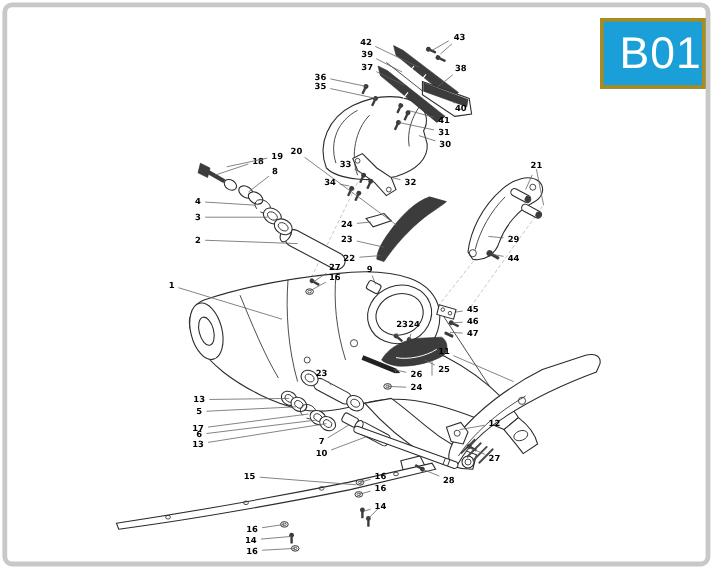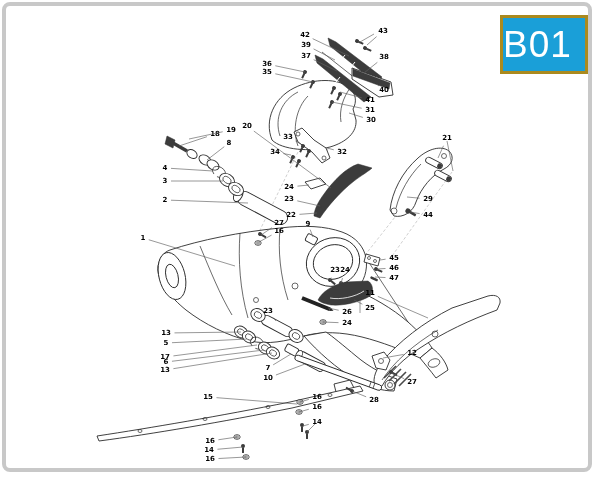--- a/index.html
+++ b/index.html
@@ -2,21 +2,21 @@
 <html><head>
 <meta charset="utf-8">
 <style>
   html,body{margin:0;padding:0;width:600px;height:480px;background:#fff;overflow:hidden;
             font-family:"Liberation Sans",sans-serif;}
   #page{position:relative;width:600px;height:480px;background:#fff;}
   .frame{position:absolute;left:2px;top:2px;width:590px;height:470px;
          border:4px solid #c8c8c8;border-radius:8px;background:#fff;box-sizing:border-box;}
   .badge{position:absolute;left:500px;top:15px;width:88px;height:59px;box-sizing:border-box;
          border:3px solid #ab8a1e;background:#1a9fd8;color:#fff;
-         display:flex;align-items:center;justify-content:flex-start;
+         display:flex;align-items:center;justify-content:flex-end;
          font-size:37px;letter-spacing:1px;font-family:"Liberation Sans",sans-serif;}
   svg#diagram{position:absolute;left:0;top:0;width:600px;height:480px;}
   .part{fill:#ffffff;stroke:#2b2b2b;stroke-width:0.9;}
   .thin{fill:none;stroke:#2b2b2b;stroke-width:0.7;}
   .dark{fill:#3c3c3c;stroke:#2b2b2b;stroke-width:0.5;}
   .guide{fill:none;stroke:#b0b0b0;stroke-width:0.6;stroke-dasharray:3 2;}
   .leader{stroke:#606060;stroke-width:0.65;fill:none;}
   .callout{font:bold 7px "DejaVu Sans",sans-serif;fill:#000;text-anchor:middle;}
 </style>
 </head>

